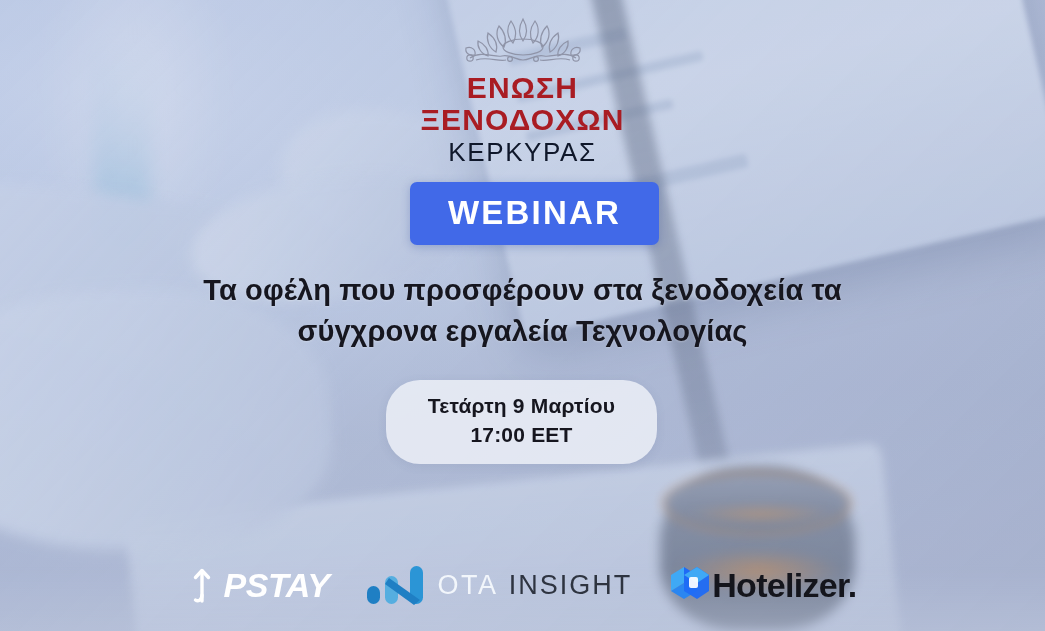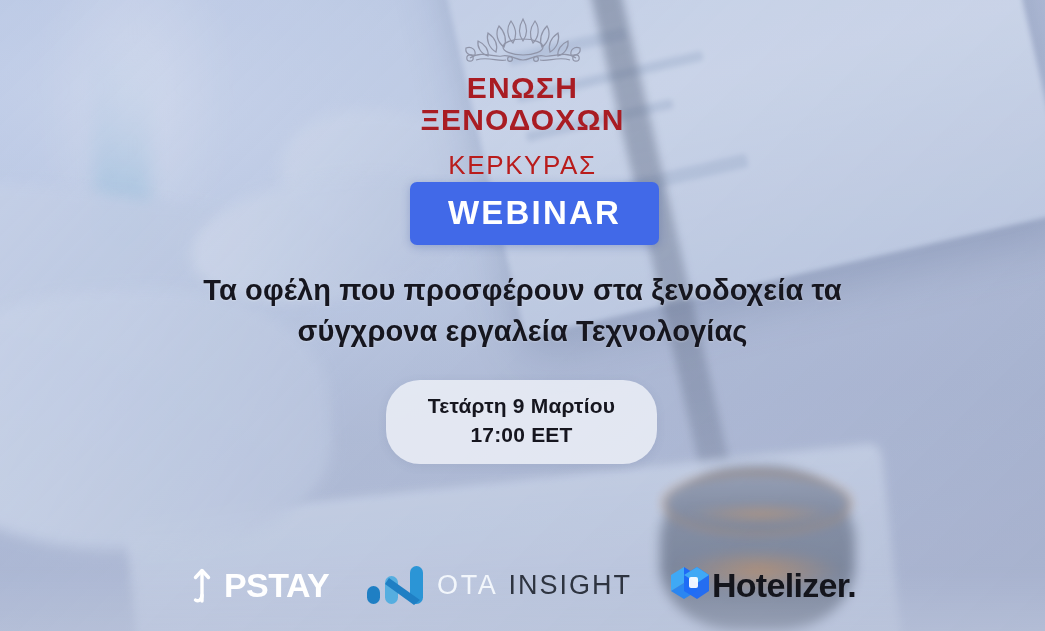--- a/index.html
+++ b/index.html
@@ -153,25 +153,25 @@
   .assoc-emblem { display: block; margin: 0 auto 6px; }
   .assoc-line1, .assoc-line2 {
     color: #a91c23;
     font-weight: bold;
     letter-spacing: 1.2px;
     line-height: 1.06;
   }
   .assoc-line1 { font-size: 30px; }
   .assoc-line2 { font-size: 30px; }
   .assoc-line3 {
-    color: #b91c1c;
+    color: #0f172a;
     font-size: 26px;
     letter-spacing: 1.6px;
     line-height: 1.18;
-    margin-top: 14px;
+    margin-top: 1px;
   }
 
   
   .webinar-wrap {
     position: absolute; left: 0; right: 0; top: 182px; text-align: center; margin-left: 24px;
   }
   .webinar-badge {
     display: inline-block;
     background: #4169e8;
     color: #ffffff;
@@ -223,21 +223,21 @@
     left: 0; right: 0; bottom: 24px;
     display: flex;
     align-items: center;
     justify-content: center;
     gap: 36px;
     padding: 0 54px;
   }
   .sponsor { display: flex; align-items: center; cursor: pointer; }
 
   
-  .upstay { gap: 9px; }
+  .upstay { gap: 9px; font-style: italic; }
   .upstay-text {
     color: #ffffff;
     font-size: 34px;
     font-weight: bold;
     letter-spacing: -.5px;
     line-height: 1;
   }
   
   .otainsight { gap: 10px; }
   .ota-word { color: #f2f6fb; font-size: 27px; letter-spacing: 2.6px; font-weight: 400; }

